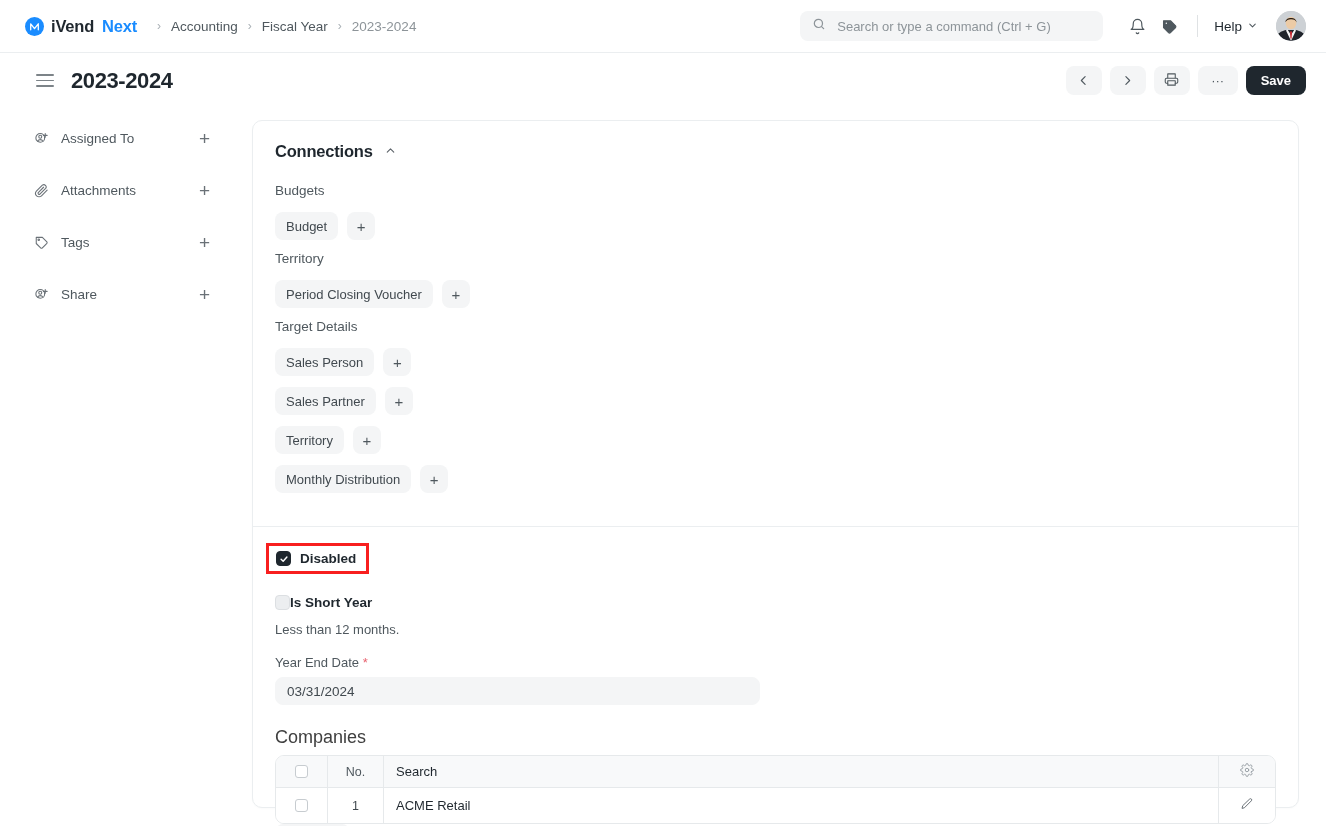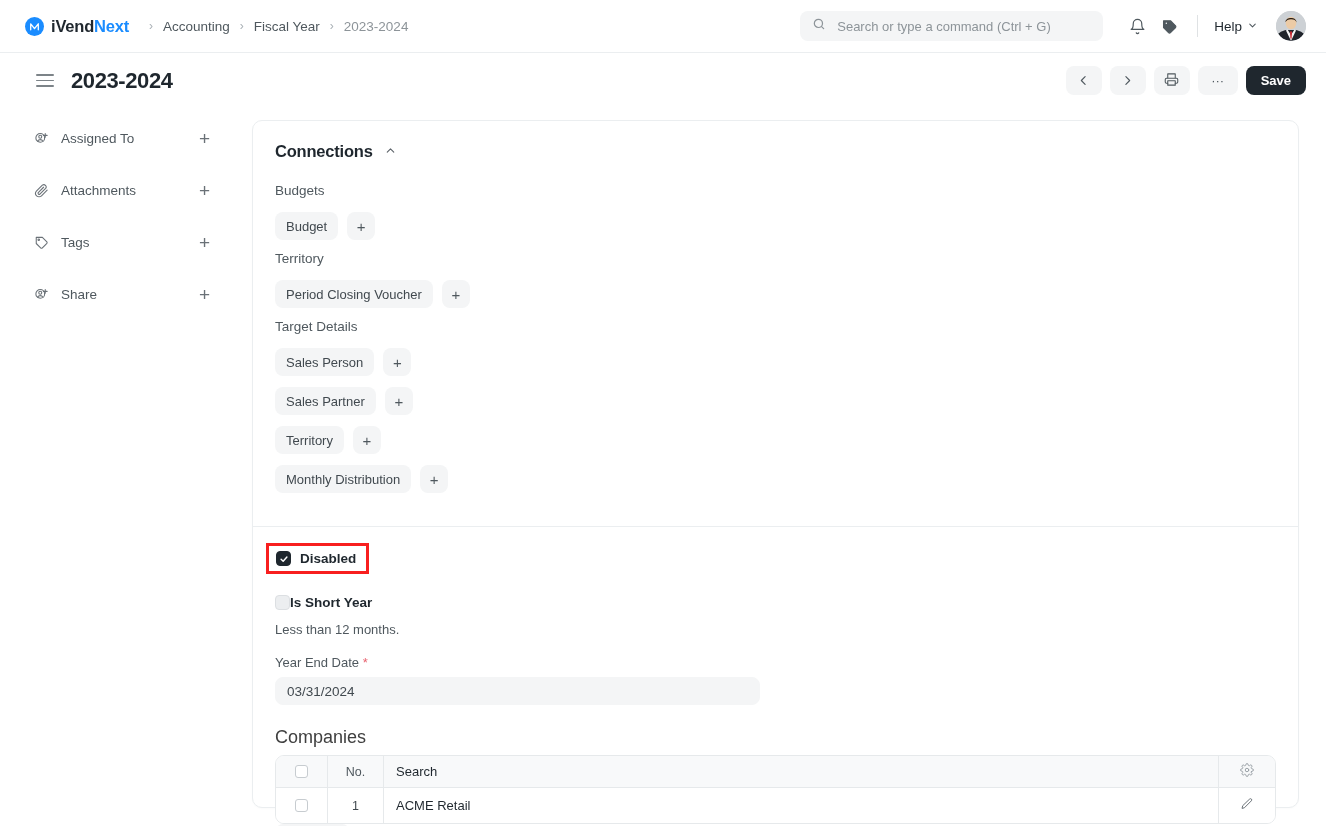--- a/index.html
+++ b/index.html
@@ -25,21 +25,21 @@
   .brand-mark {
     width: 19px; height: 19px; border-radius: 50%;
     background: #1a8cff;
     display: flex; align-items: center; justify-content: center;
     color: #fff; font-size: 12px; font-weight: 700;
     font-family: "Liberation Serif", serif;
     line-height: 1;
   }
   .brand-text { font-size: 16.5px; font-weight: 700; letter-spacing: -0.2px; }
   .brand-text .b1 { color: #1f272e; }
-  .brand-text .b2 { color: #1a8cff; }
+  .brand-text .b2 { color: #1a8cff; padding-left: 8px; }
 
   .crumbs { display: flex; align-items: center; margin-left: 12px; }
   .crumb {
     font-size: 13.5px; color: #4f585e; padding: 0 2px;
     text-decoration: none; white-space: nowrap;
   }
   .crumb.muted { color: #8d9499; }
   .crumb-sep {
     color: #aab1b6; font-size: 12px; margin: 0 8px; user-select: none;
   }

